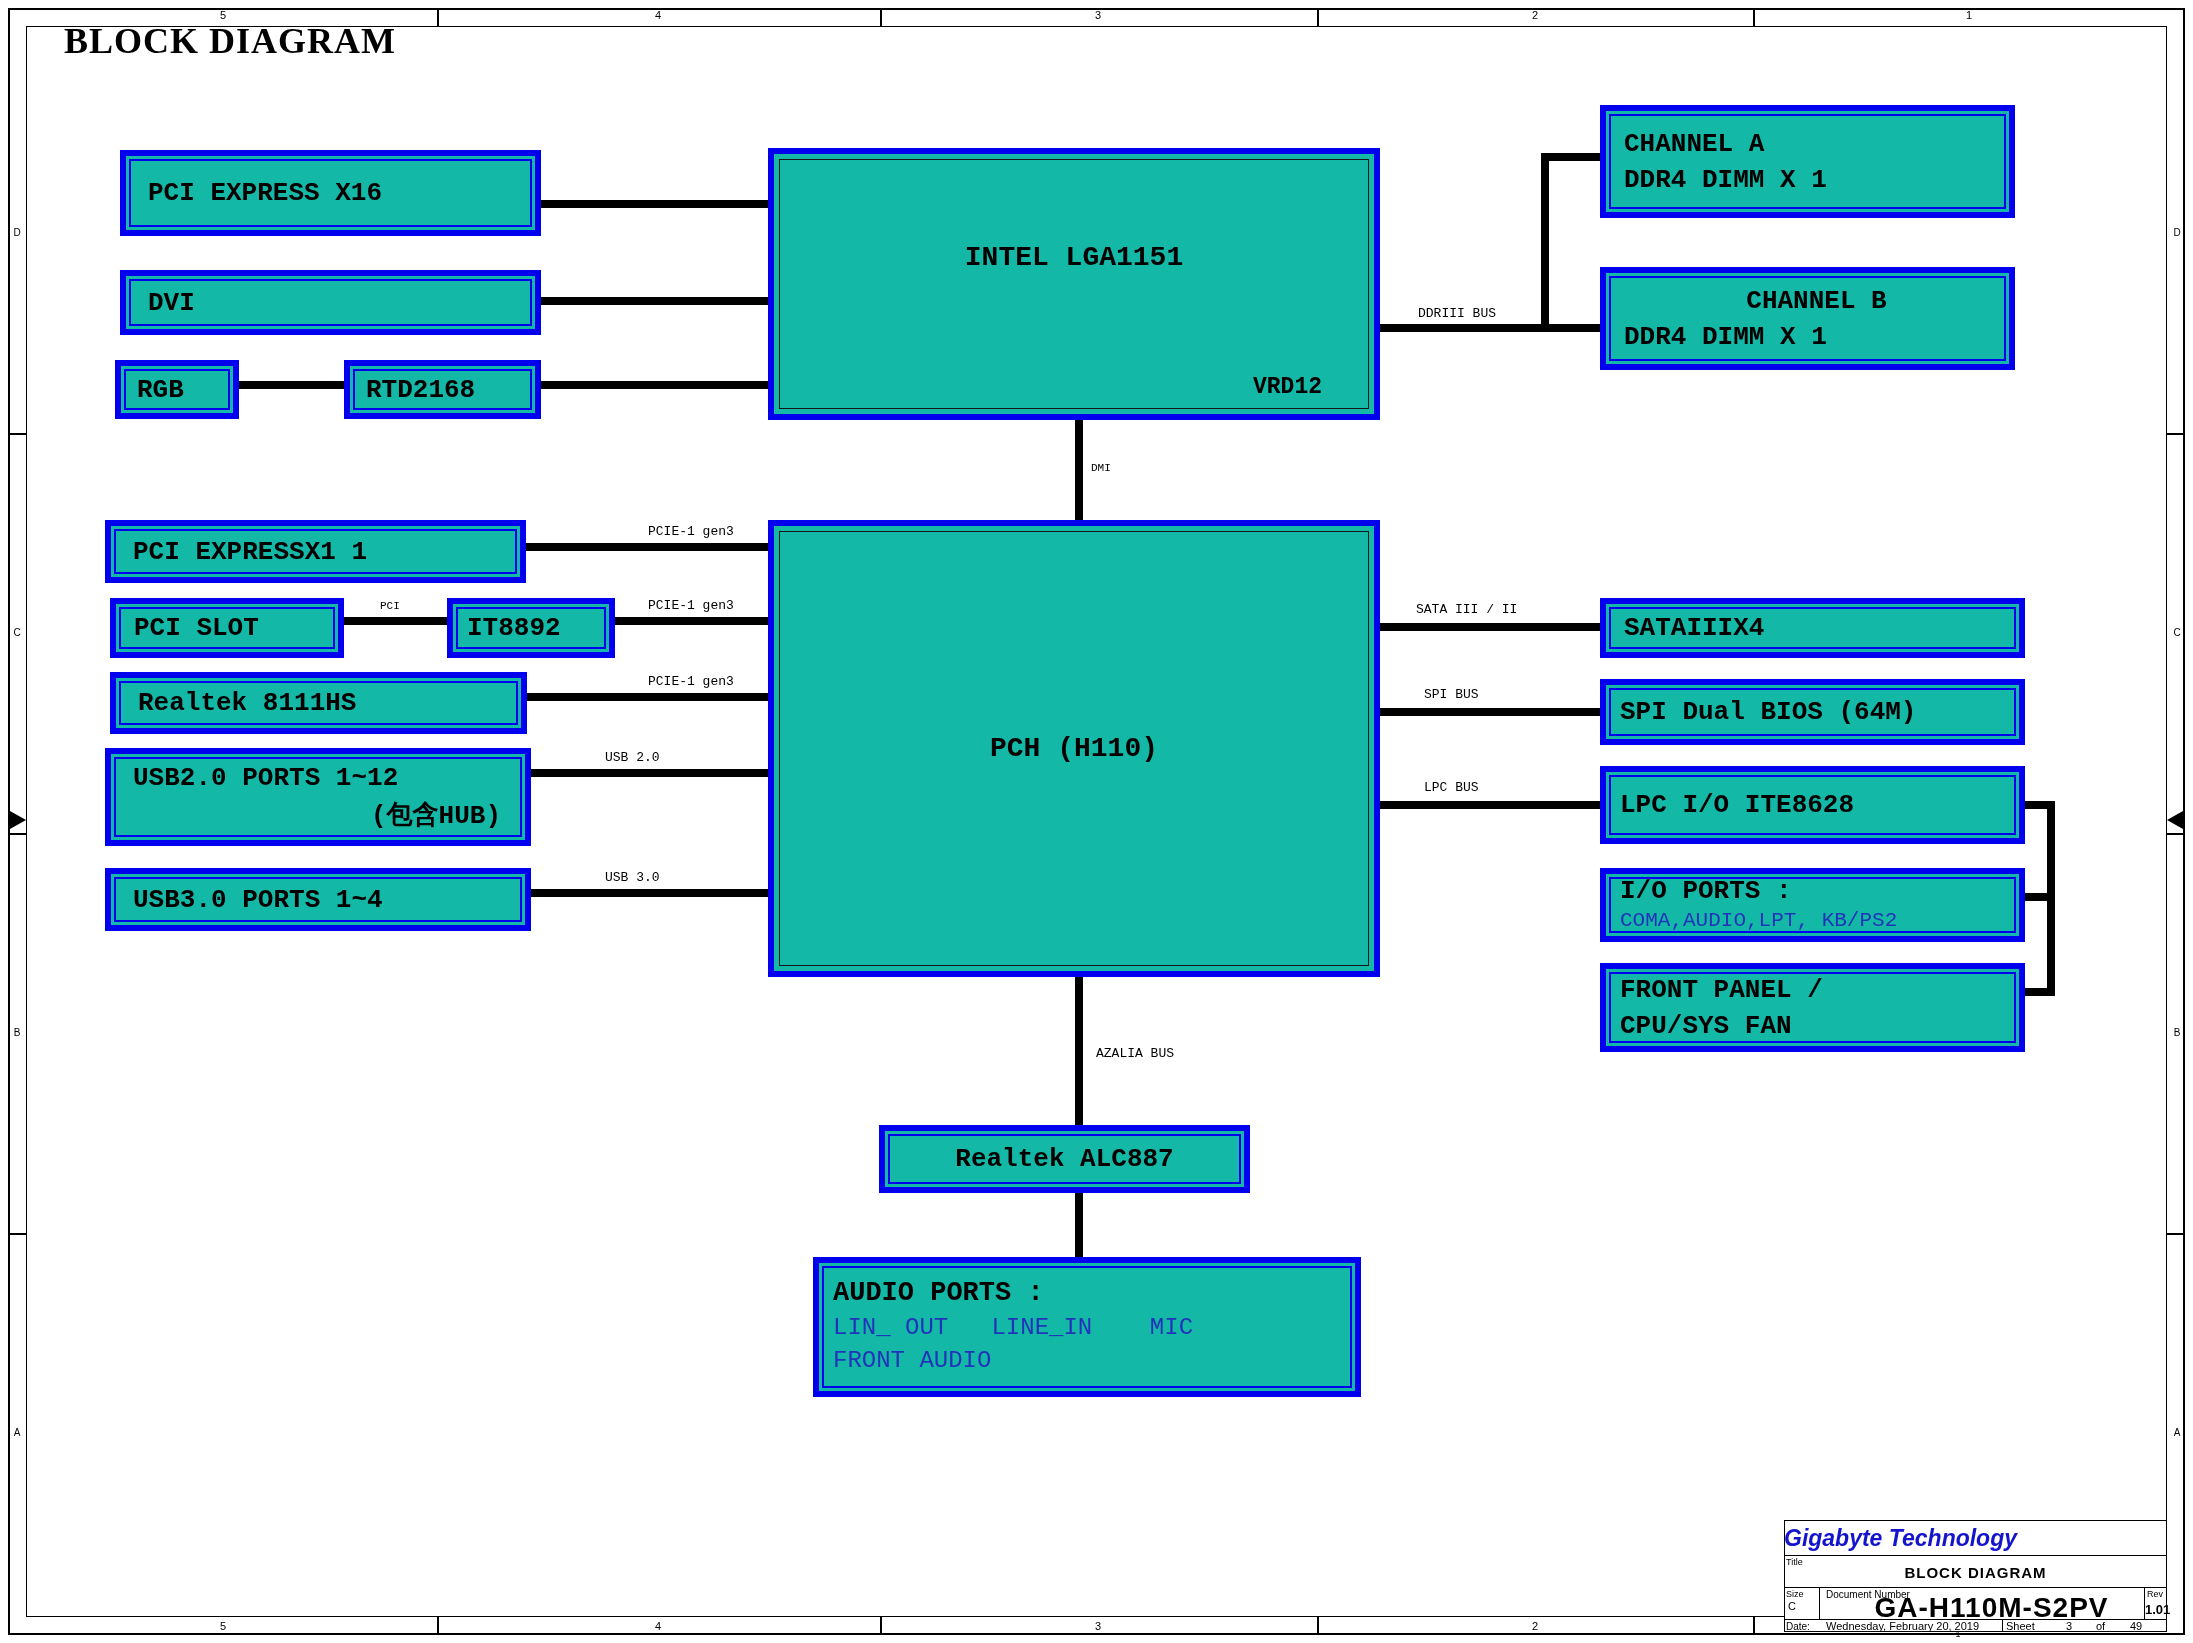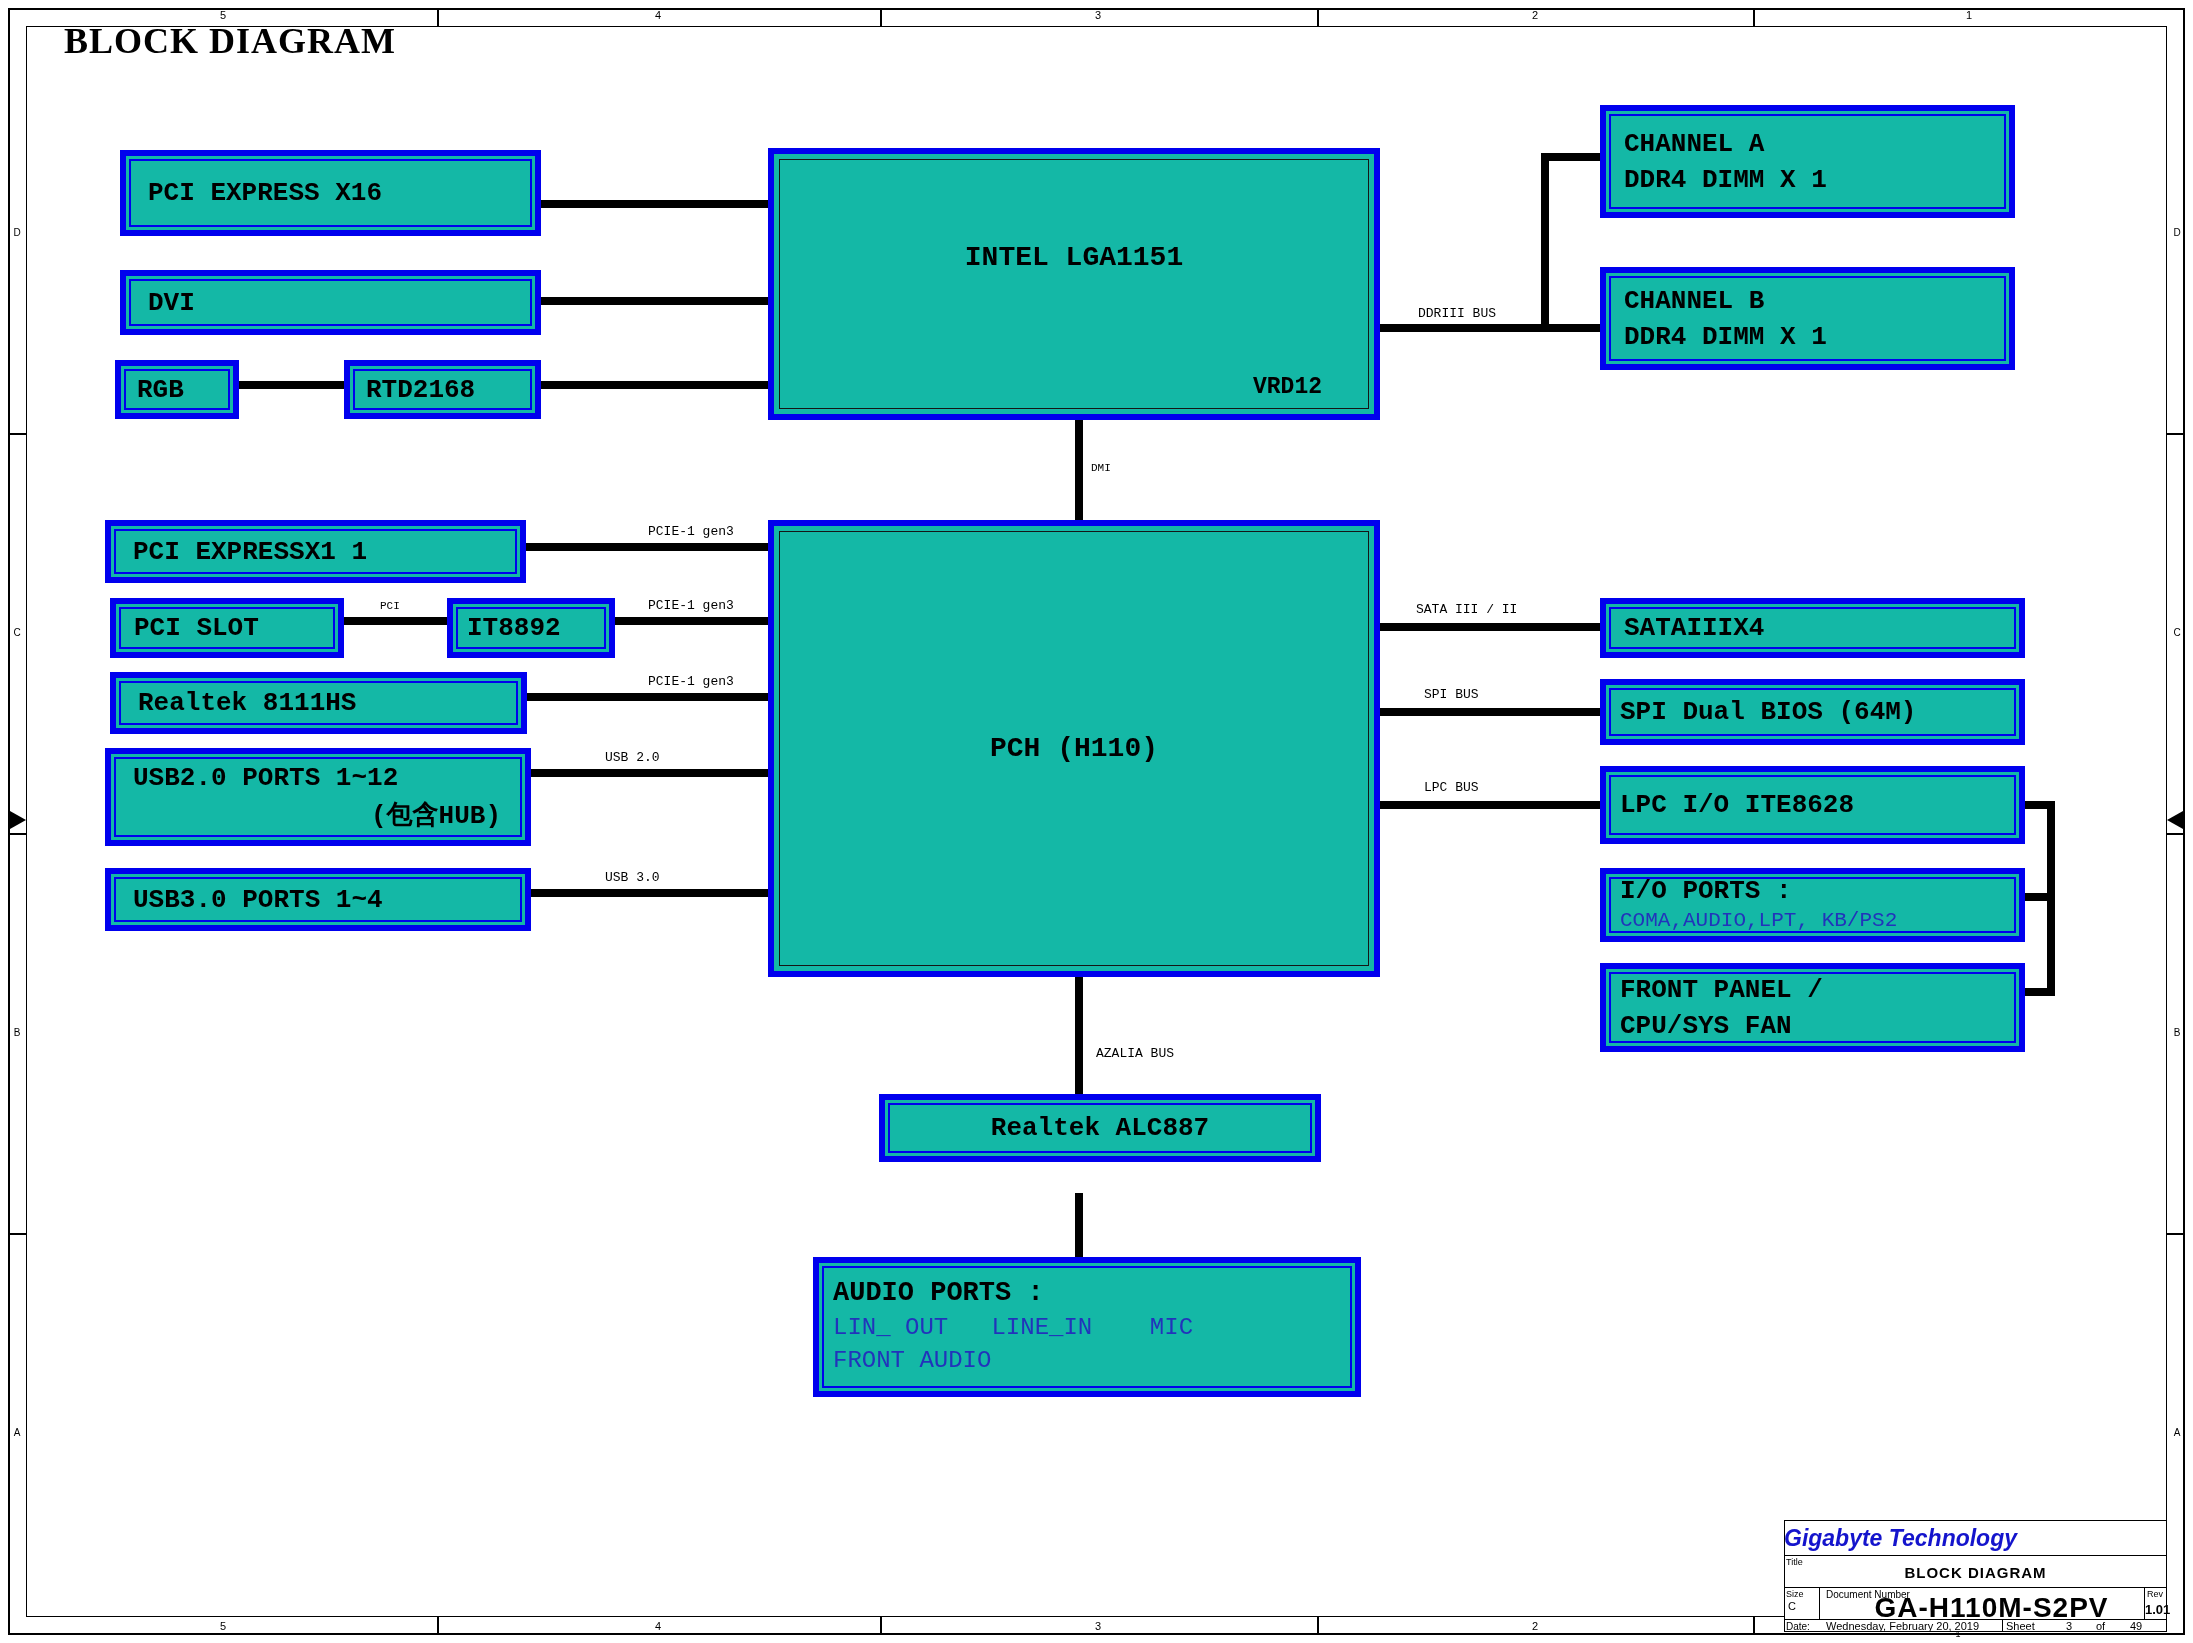--- a/index.html
+++ b/index.html
@@ -143,21 +143,21 @@
   <div class="abs blk big" style="left:768px;top:148px;width:612px;height:272px;">
     <div class="lbl" style="position:absolute;top:88px;left:0;width:100%;text-align:center;font-size:28px;">INTEL LGA1151</div>
     <div class="lbl" style="position:absolute;right:52px;bottom:14px;font-size:23px;">VRD12</div>
   </div>
 
   <div class="abs blk vcenter" style="left:1600px;top:105px;width:415px;height:113px;padding-left:18px;">
     <span class="lbl" style="line-height:36px;">CHANNEL A</span>
     <span class="lbl" style="line-height:36px;">DDR4 DIMM X 1</span>
   </div>
   <div class="abs blk vcenter" style="left:1600px;top:267px;width:415px;height:103px;padding-left:18px;">
-    <span class="lbl" style="line-height:36px;">CHANNEL B</span>
+    <span class="lbl" style="line-height:36px;text-align:center;">CHANNEL B</span>
     <span class="lbl" style="line-height:36px;">DDR4 DIMM X 1</span>
   </div>
 
   <div class="abs blk big vcenter hcenter" style="left:768px;top:520px;width:612px;height:457px;">
     <span class="lbl" style="font-size:28px;">PCH (H110)</span>
   </div>
 
   <div class="abs blk vcenter" style="left:105px;top:520px;width:421px;height:63px;padding-left:22px;">
     <span class="lbl">PCI EXPRESSX1 1</span>
   </div>
@@ -189,21 +189,21 @@
   </div>
   <div class="abs blk vcenter" style="left:1600px;top:868px;width:425px;height:74px;padding-left:14px;">
     <span class="lbl" style="line-height:32px;">I/O PORTS :</span>
     <span class="lbl blue-text" style="line-height:28px;font-size:21px;font-weight:normal;">COMA,AUDIO,LPT, KB/PS2</span>
   </div>
   <div class="abs blk vcenter" style="left:1600px;top:963px;width:425px;height:89px;padding-left:14px;">
     <span class="lbl" style="line-height:36px;">FRONT PANEL /</span>
     <span class="lbl" style="line-height:36px;">CPU/SYS FAN</span>
   </div>
 
-  <div class="abs blk vcenter hcenter" style="left:879px;top:1094px;width:442px;height:68px;">
+  <div class="abs blk vcenter hcenter" style="left:879px;top:1125px;width:371px;height:68px;">
     <span class="lbl">Realtek ALC887</span>
   </div>
   <div class="abs blk" style="left:813px;top:1257px;width:548px;height:140px;padding:12px 10px 0 14px;">
     <div class="lbl" style="line-height:36px;font-size:27px;">AUDIO PORTS :</div>
     <div class="lbl blue-text" style="line-height:33px;font-size:24px;font-weight:normal;">LIN_ OUT   LINE_IN    MIC</div>
     <div class="lbl blue-text" style="line-height:33px;font-size:24px;font-weight:normal;">FRONT AUDIO</div>
   </div>
 
   <div class="abs tb" style="left:1784px;top:1520px;width:383px;height:112px;"></div>
   <div class="abs tb-line" style="left:1784px;top:1555px;width:383px;height:1px;"></div>

